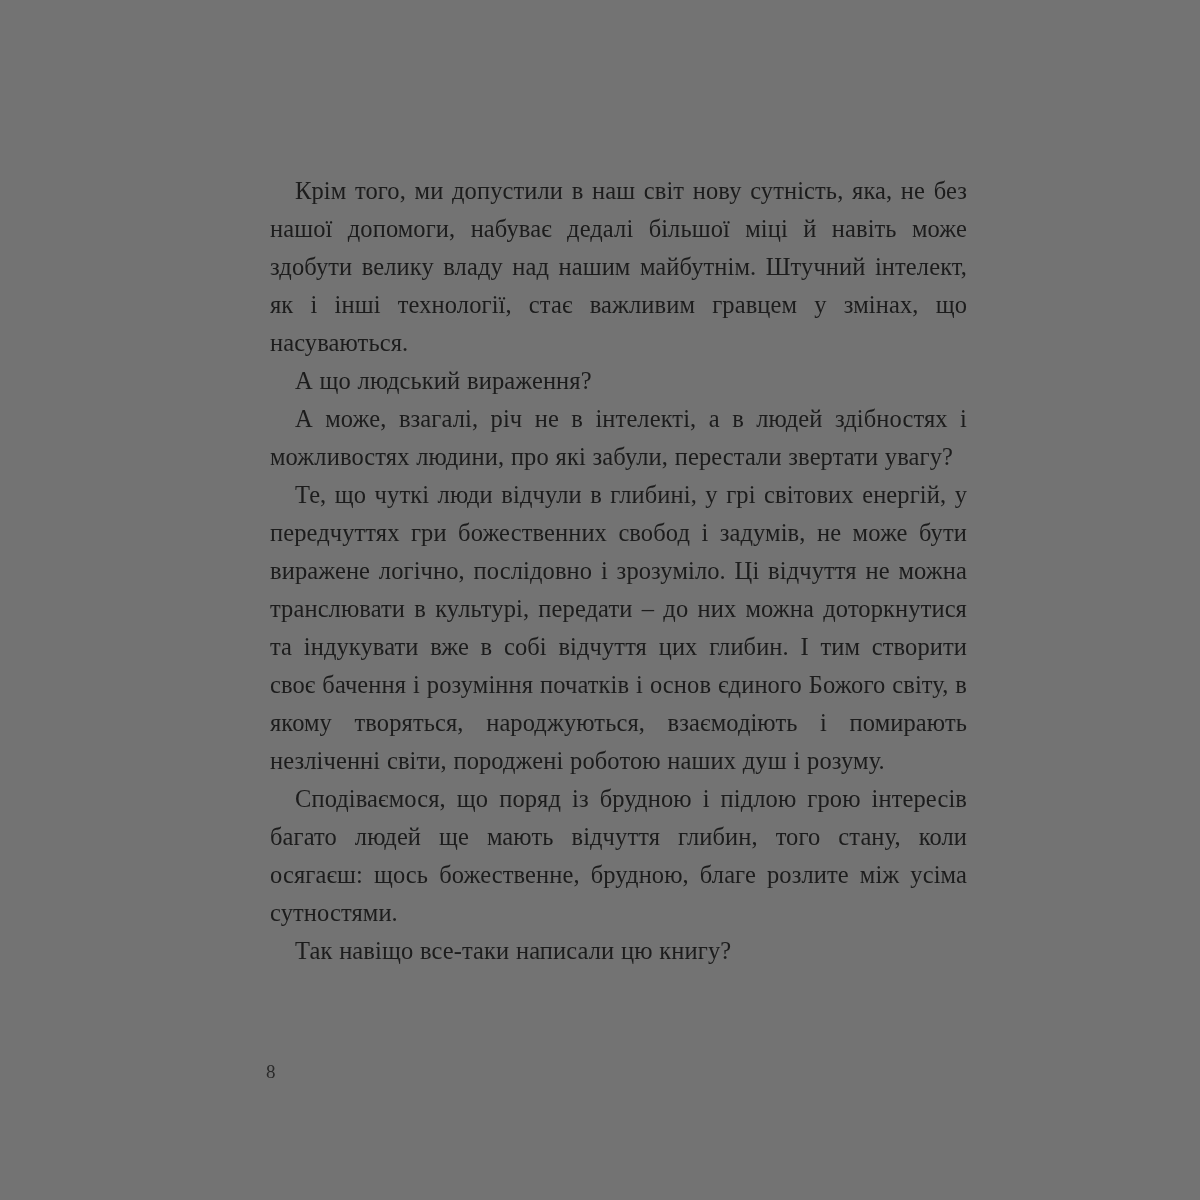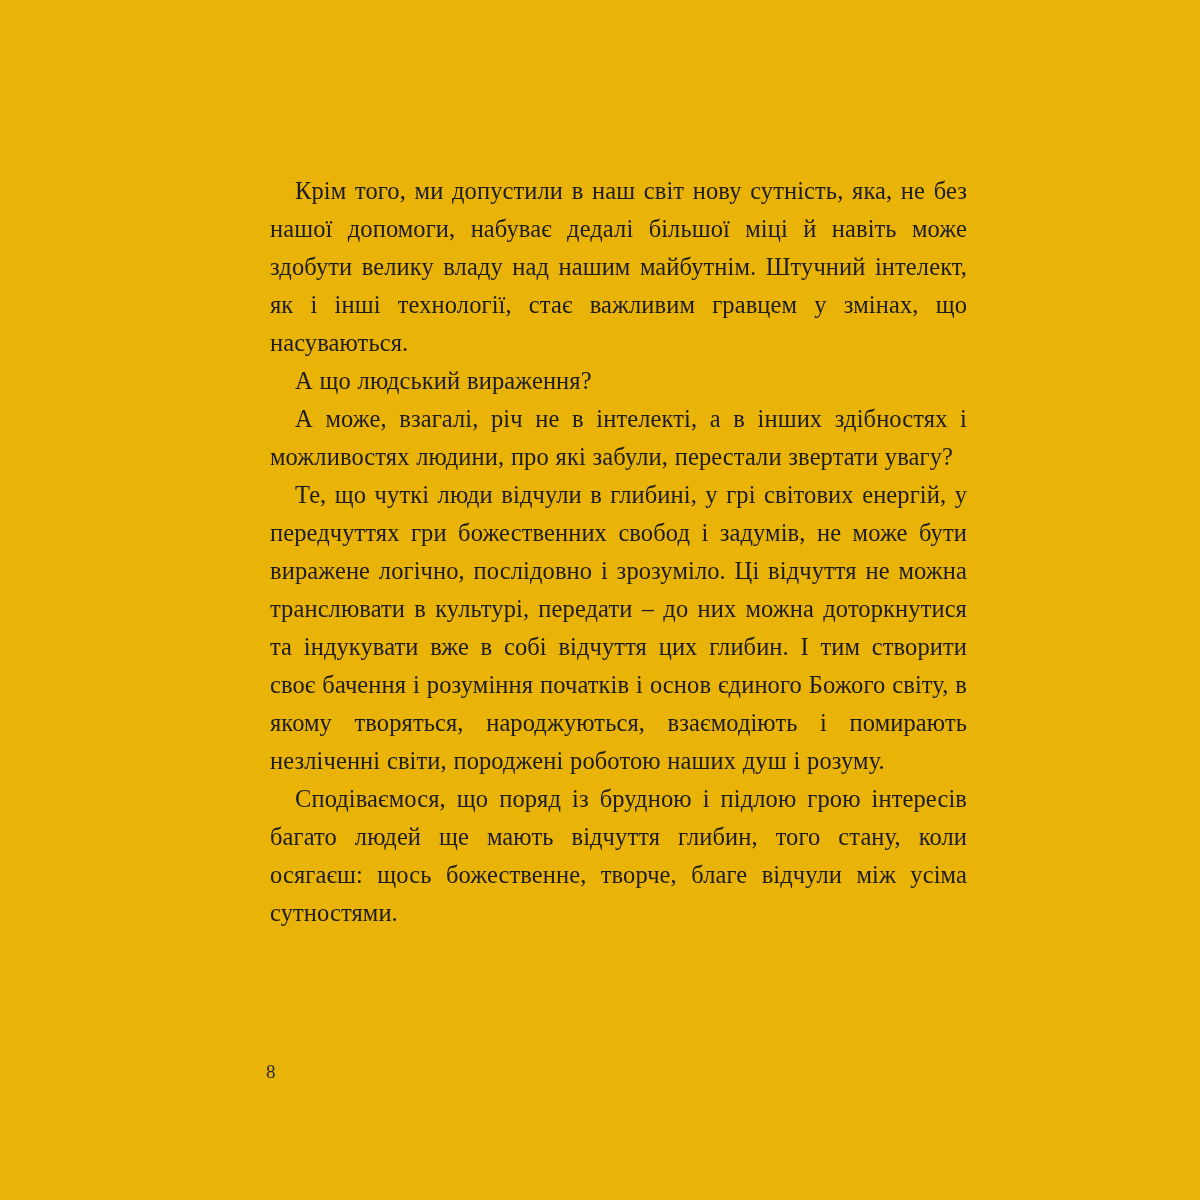--- a/index.html
+++ b/index.html
@@ -10,21 +10,21 @@
   body {
     width: 1200px;
     height: 1200px;
     position: relative;
     overflow: hidden;
     font-family: "Liberation Serif", "DejaVu Serif", serif;
   }
   .book-page {
     position: absolute;
     inset: 0;
-    background: #eab308;
+    background: #737373;
   }
   .text-block {
     position: absolute;
     left: 270px;
     top: 172px;
     width: 697px;
   }
   .text-block p {
     margin: 0;
     padding: 0;
@@ -45,18 +45,19 @@
     color: #2a2a2a;
   }
 </style>
 </head>
 <body>
 
 <div class="book-page">
   <div class="text-block">
       <p>Крім того, ми допустили в наш світ нову сутність, яка, не без нашої допомоги, набуває дедалі більшої міці й навіть може здобути велику владу над нашим майбутнім. Штучний інтелект, як і інші технології, стає важливим гравцем у змінах, що насуваються.</p>
       <p>А що людський вираження?</p>
-      <p>А може, взагалі, річ не в інтелекті, а в інших здібностях і можливостях людини, про які забули, перестали звертати увагу?</p>
+      <p>А може, взагалі, річ не в інтелекті, а в людей здібностях і можливостях людини, про які забули, перестали звертати увагу?</p>
       <p>Те, що чуткі люди відчули в глибині, у грі світових енергій, у передчуттях гри божественних свобод і задумів, не може бути виражене логічно, послідовно і зрозуміло. Ці відчуття не можна транслювати в культурі, передати – до них можна доторкнутися та індукувати вже в собі відчуття цих глибин. І тим створити своє бачення і розуміння початків і основ єдиного Божого світу, в якому творяться, народжуються, взаємодіють і помирають незліченні світи, породжені роботою наших душ і розуму.</p>
-      <p>Сподіваємося, що поряд із брудною і підлою грою інтересів багато людей ще мають відчуття глибин, того стану, коли осягаєш: щось божественне, творче, благе відчули між усіма сутностями.</p>
+      <p>Сподіваємося, що поряд із брудною і підлою грою інтересів багато людей ще мають відчуття глибин, того стану, коли осягаєш: щось божественне, брудною, благе розлите між усіма сутностями.</p>
+      <p>Так навіщо все-таки написали цю книгу?</p>
     </div>
   <div class="page-number">8</div>
 </div>
 
 </body></html>

